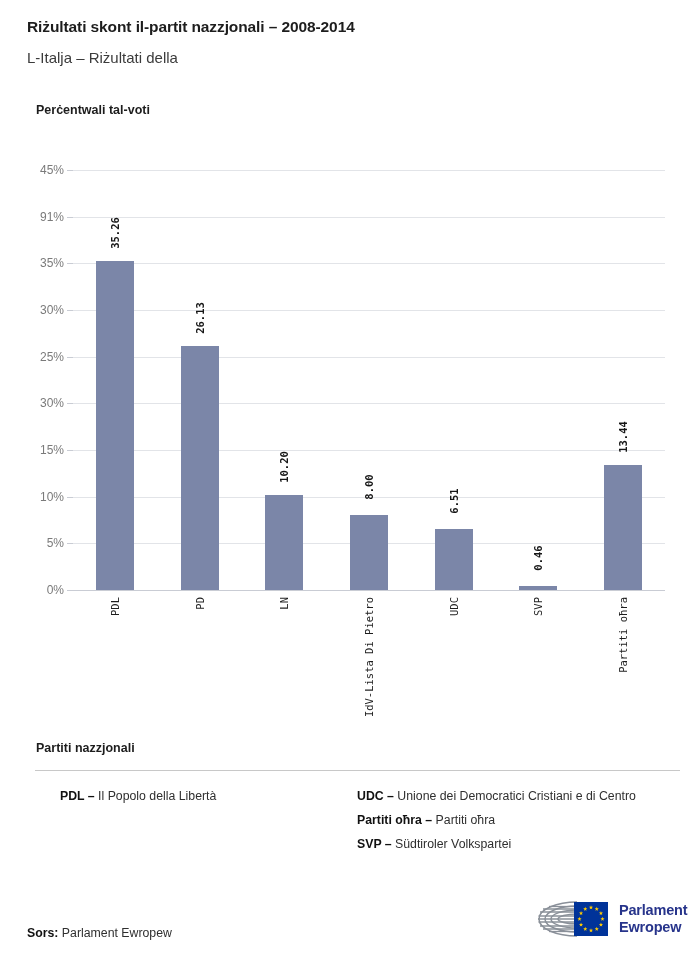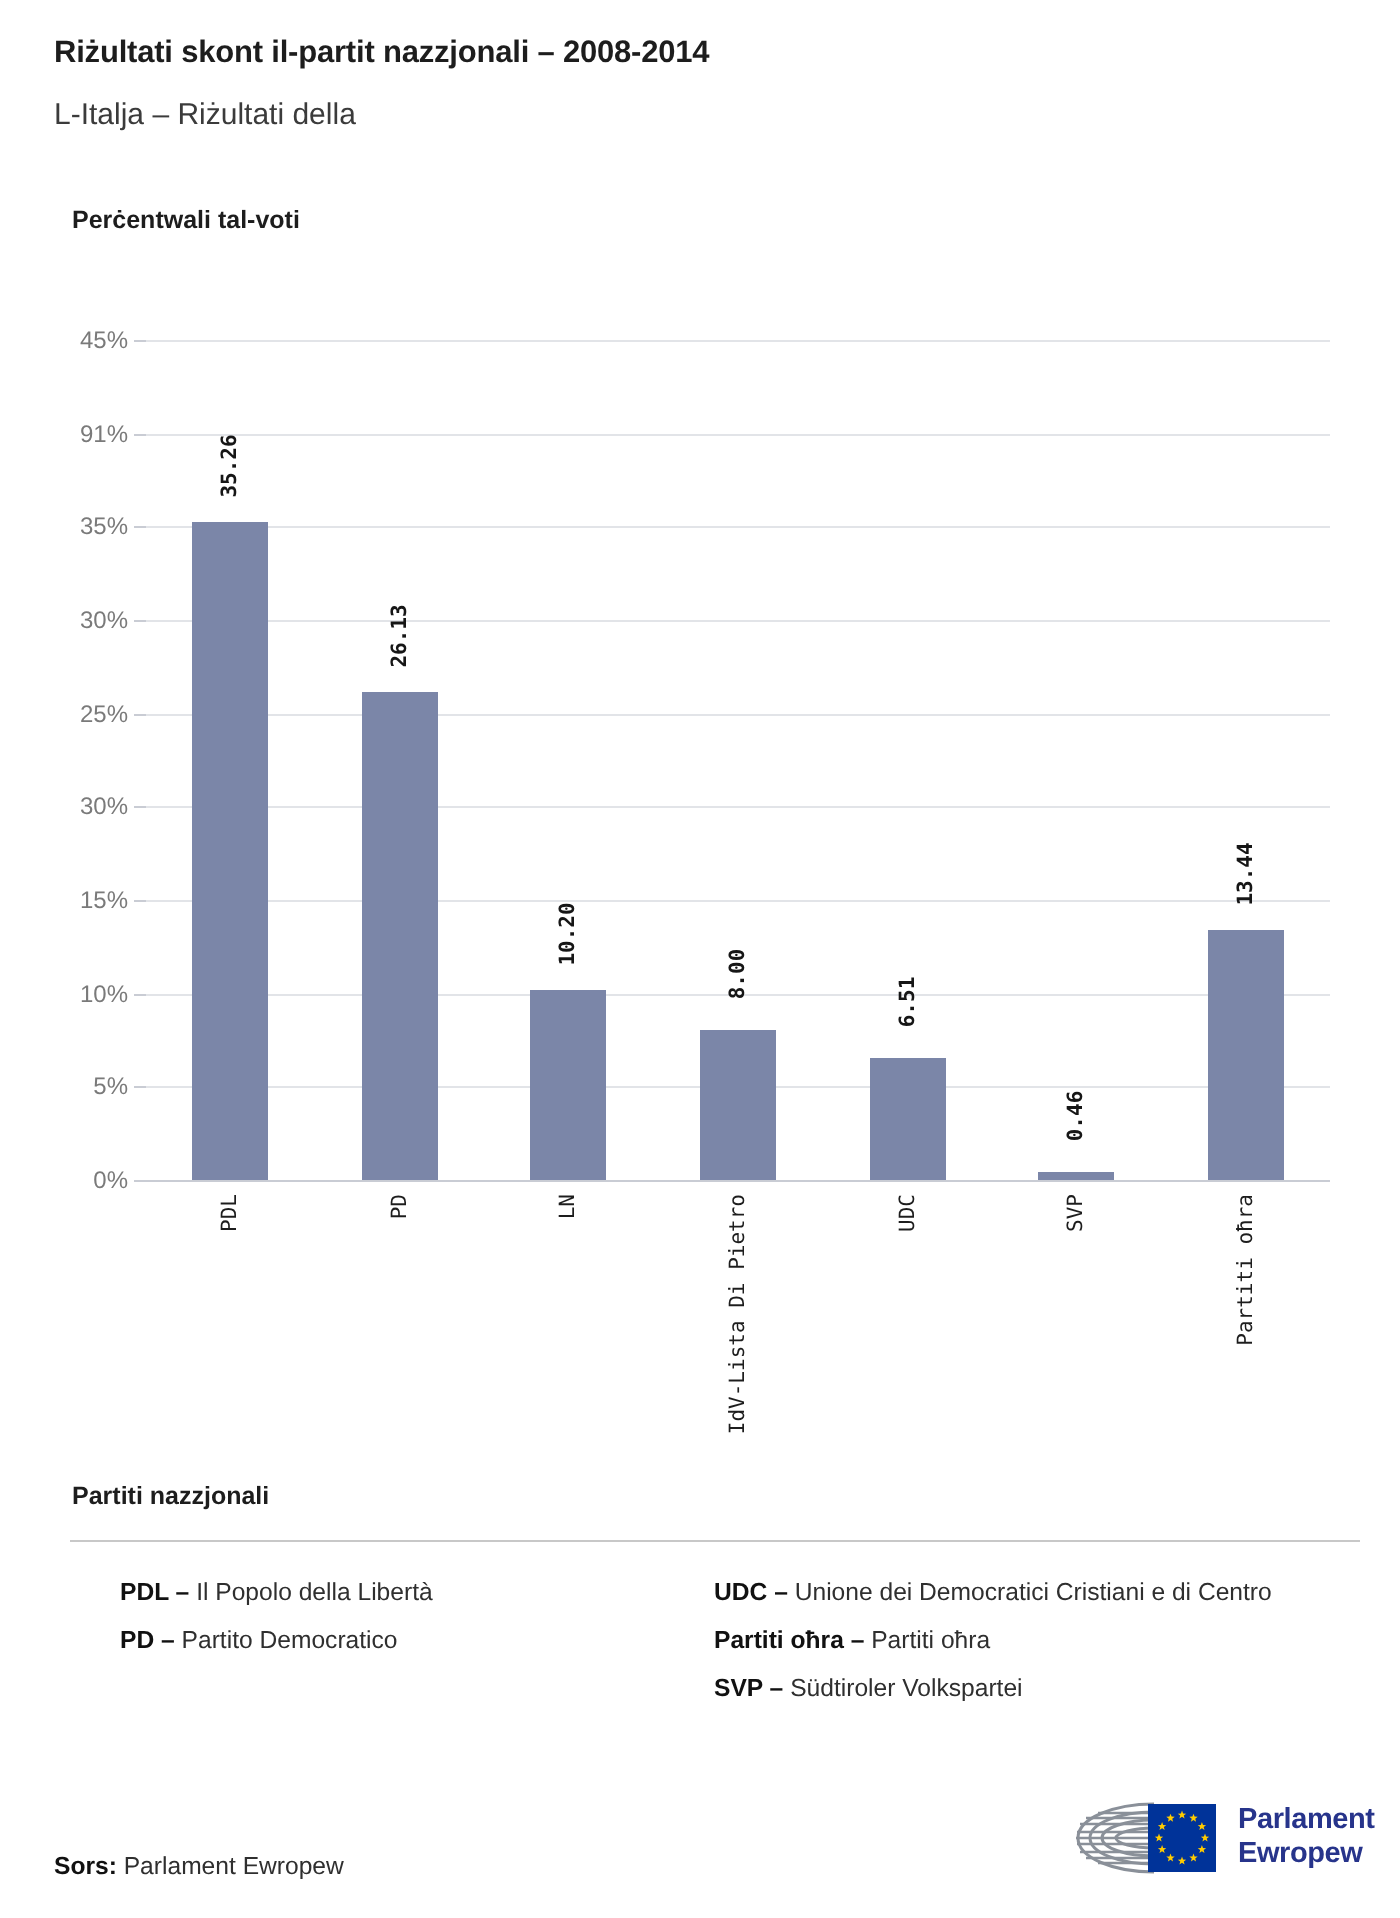--- a/index.html
+++ b/index.html
@@ -280,21 +280,20 @@
           <div class="xtick">Partiti oħra</div>
         </div>
       </div>
   </div>
 </div>
 
 <div id="legend-title">Partiti nazzjonali</div>
 <div id="legend-divider"></div>
 <div class="legend-col" id="legend-col-left">
     <div class="legend-row"><span class="legend-abbr">PDL</span><span class="legend-dash"> – </span><span class="legend-full">Il Popolo della Libertà</span></div>
-    <div class="legend-row"><span class="legend-abbr">PD</span><span class="legend-dash"> – </span><span class="legend-full">Partito Democratico</span></div>
   </div>
 <div class="legend-col" id="legend-col-right">
     <div class="legend-row"><span class="legend-abbr">UDC</span><span class="legend-dash"> – </span><span class="legend-full">Unione dei Democratici Cristiani e di Centro</span></div>
     <div class="legend-row"><span class="legend-abbr">Partiti oħra</span><span class="legend-dash"> – </span><span class="legend-full">Partiti oħra</span></div>
     <div class="legend-row"><span class="legend-abbr">SVP</span><span class="legend-dash"> – </span><span class="legend-full">Südtiroler Volkspartei</span></div>
   </div>
 
 <div id="source-line">
   <span id="source-label">Sors:</span>
   <span>Parlament Ewropew</span>

